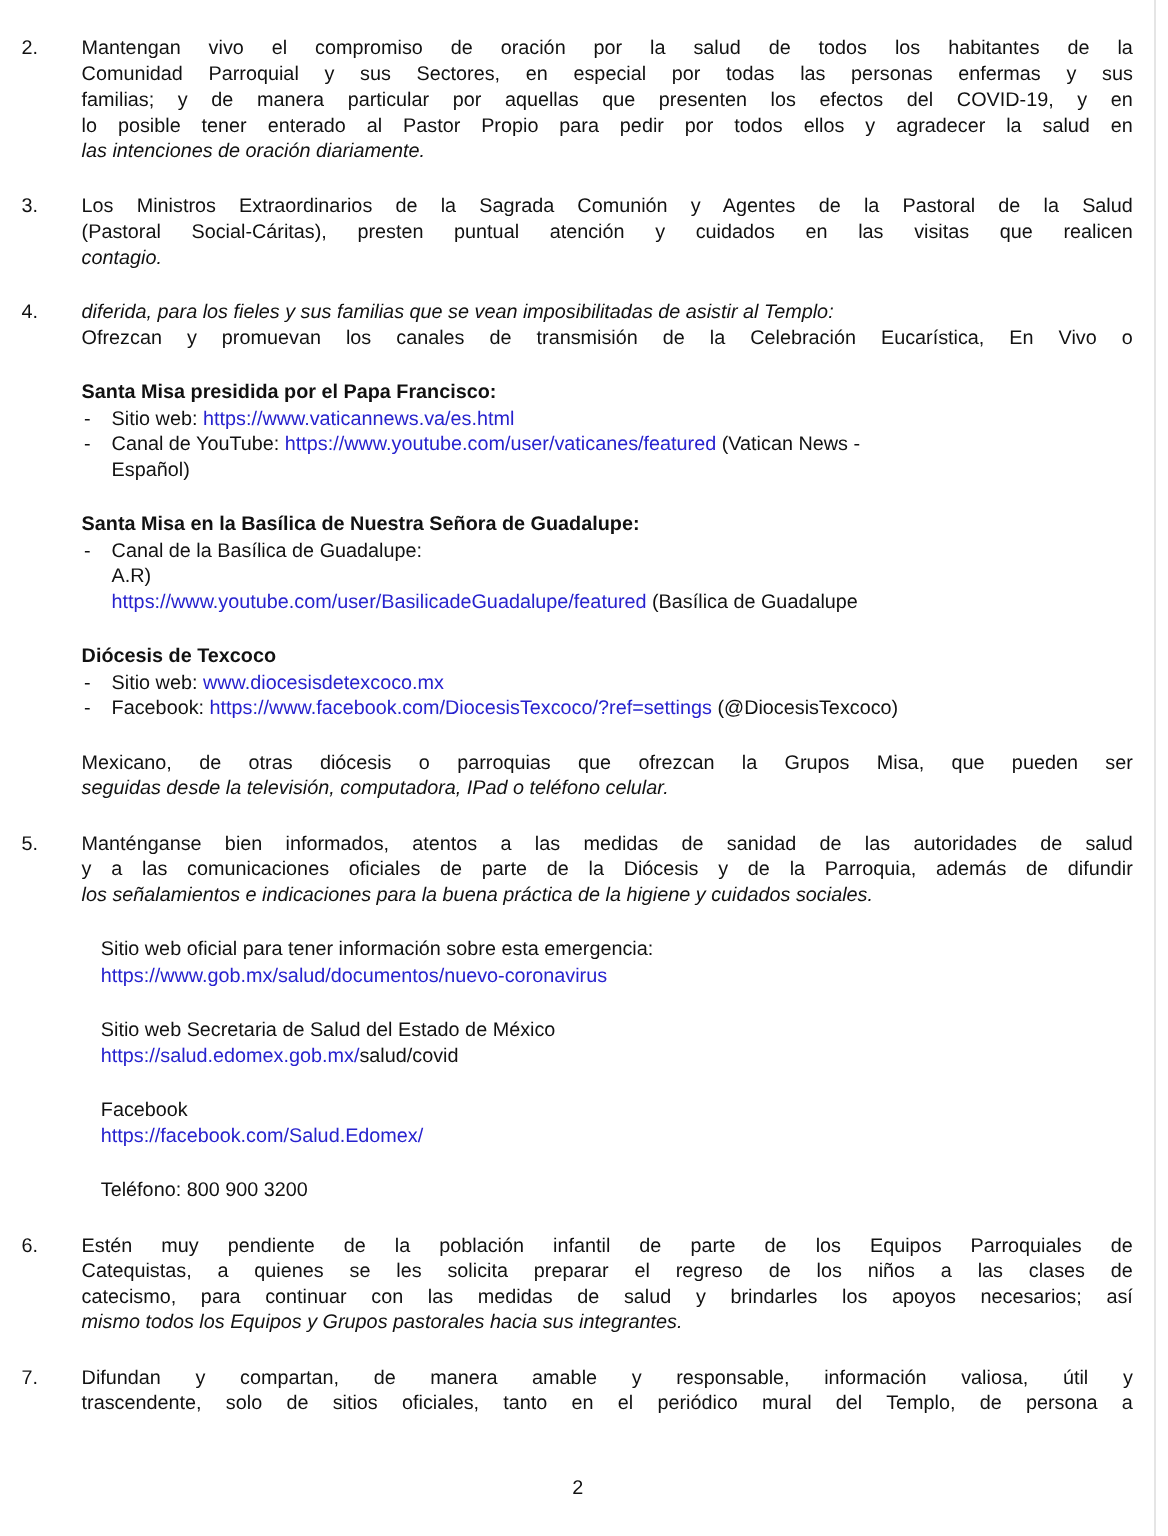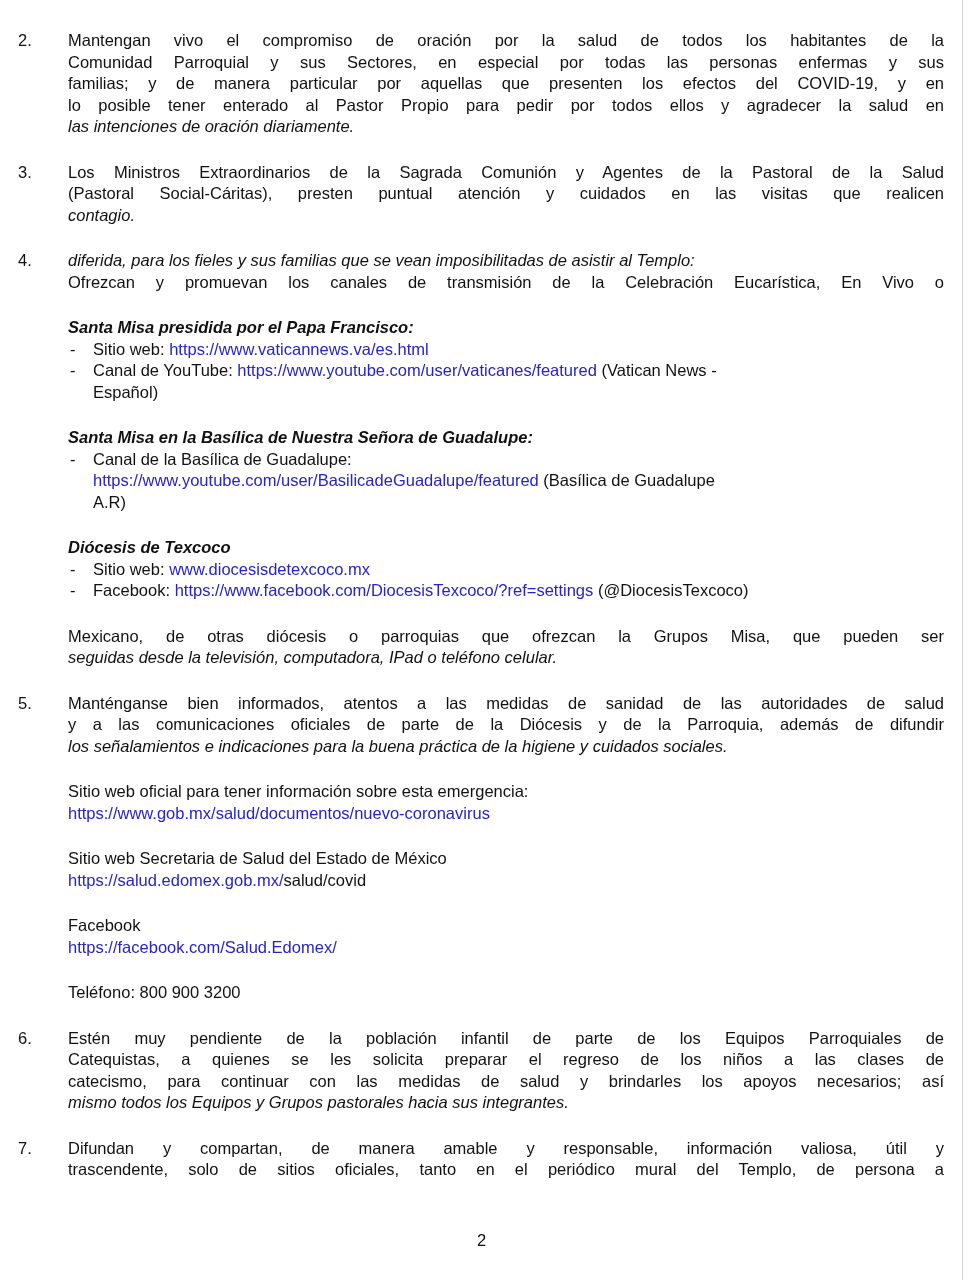--- a/index.html
+++ b/index.html
@@ -15,25 +15,25 @@
   }
   .doc {
     position: absolute;
     top: 30px; left: 68px;
     width: 876px;
   }
   .block { position: relative; }
   .num { position: absolute; left: -50px; top: 0; }
   .jline { text-align: justify; text-align-last: justify; }
   .jline.endline { text-align-last: left; font-style: italic; }
-  .heading { font-weight: bold; font-style: italic; }
+  .heading { font-weight: bold; }
   .spacer { height: 24px; }
   .dash-block .segline { position: relative; padding-left: 25px; }
   .dash { position: absolute; left: 2px; top: 0; }
-  .plain-block .segline { padding-left: 0; }
+  .plain-block .segline { padding-left: 0; margin-left: 16px; }
   .link { color: var(--link-color, #2722CE); cursor: pointer; }
   .page-edge {
     position: absolute;
     top: 0; left: 962px;
     width: 1px; height: 1280px;
     background: var(--edge-color, #d4d4d4);
   }
   .pagenum {
     position: absolute;
     top: 1230px; left: 0;
@@ -72,22 +72,22 @@
       <div class="segline"><span class="dash">-</span><span>Sitio web: </span><span class="link">https://www.vaticannews.va/es.html</span></div>
     </div>
     <div class="dash-block">
       <div class="segline"><span class="dash">-</span><span>Canal de YouTube: </span><span class="link">https://www.youtube.com/user/vaticanes/featured</span><span> (Vatican News -</span></div>
       <div class="segline"><span>Español)</span></div>
     </div>
     <div class="spacer"></div>
     <div class="heading">Santa Misa en la Basílica de Nuestra Señora de Guadalupe:</div>
     <div class="dash-block">
       <div class="segline"><span class="dash">-</span><span>Canal de la Basílica de Guadalupe:</span></div>
+      <div class="segline"><span>A.R)</span></div>
       <div class="segline"><span class="link">https://www.youtube.com/user/BasilicadeGuadalupe/featured</span><span> (Basílica de Guadalupe</span></div>
-      <div class="segline"><span>A.R)</span></div>
     </div>
     <div class="spacer"></div>
     <div class="heading">Diócesis de Texcoco</div>
     <div class="dash-block">
       <div class="segline"><span class="dash">-</span><span>Sitio web: </span><span class="link">www.diocesisdetexcoco.mx</span></div>
     </div>
     <div class="dash-block">
       <div class="segline"><span class="dash">-</span><span>Facebook: </span><span class="link">https://www.facebook.com/DiocesisTexcoco/?ref=settings</span><span> (@DiocesisTexcoco)</span></div>
     </div>
     <div class="spacer"></div>

